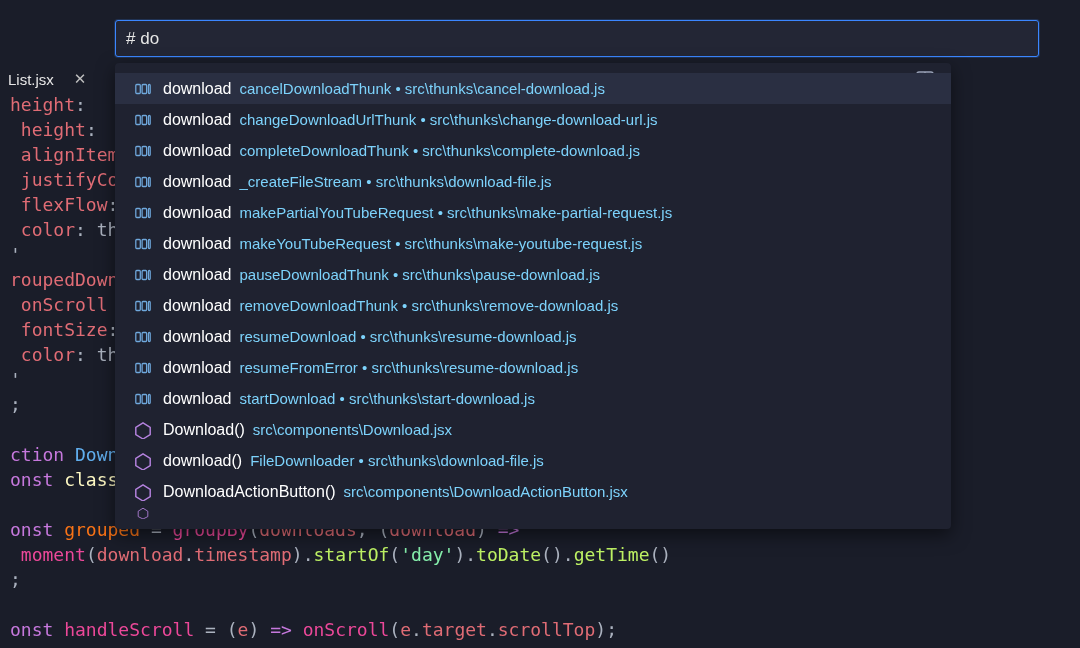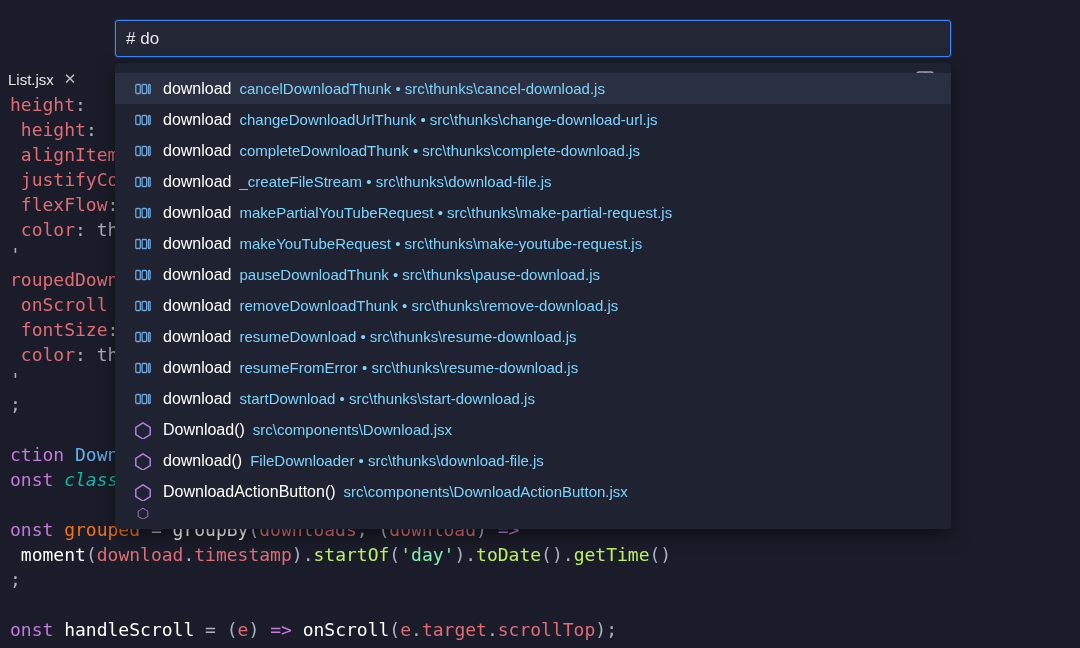--- a/index.html
+++ b/index.html
@@ -11,52 +11,53 @@
     overflow: hidden;
     position: relative;
   }
   .editor-tab {
     position: absolute;
     top: 66px; left: 0;
     padding: 4px 14px 4px 8px;
     display: flex; align-items: center;
     color: #e6e6e6;
     font-size: 15px;
+    gap: 10px;
   }
   .editor-tab .close {
     margin-left: 10px;
     font-size: 15px;
     color: #bfbfbf;
   }
   .code-area {
     position: absolute;
     top: 92px; left: 0; right: 0; bottom: 0;
     font-family: "Consolas", "Menlo", monospace;
     font-size: 18px;
     line-height: 25px;
     white-space: pre;
     padding-left: 10px;
     color: #c7d2e6;
   }
   .tk-prop { color: #e06c75; margin-top: 20px; }
   .tk-punct { color: #abb2bf; }
   .tk-key { color: #c678dd; }
   .tk-ident { color: #61afef; }
-  .tk-fn { color: #ffffff; }
+  .tk-fn { color: #ec4899; }
   .tk-call { color: #bef264; }
   .tk-str { color: #86efac; }
   .tk-def { color: #abb2bf; }
   .tk-var { color: #f97316; }
-  .tk-light { color: #14b8a6; font-style: italic; }
+  .tk-light { color: #fef9c3; }
 
   
   .palette-input-wrap {
     position: absolute;
     top: 20px; left: 115px;
-    width: 836px;
+    width: 924px;
     height: 37px;
     background: #232635;
     border: 1px solid #3b86ff;
     border-radius: 3px;
     display: flex; align-items: center;
     padding: 0 10px;
     box-shadow: 0 0 0 1px rgba(59,134,255,0.2);
   }
   .palette-input {
     flex: 1;

